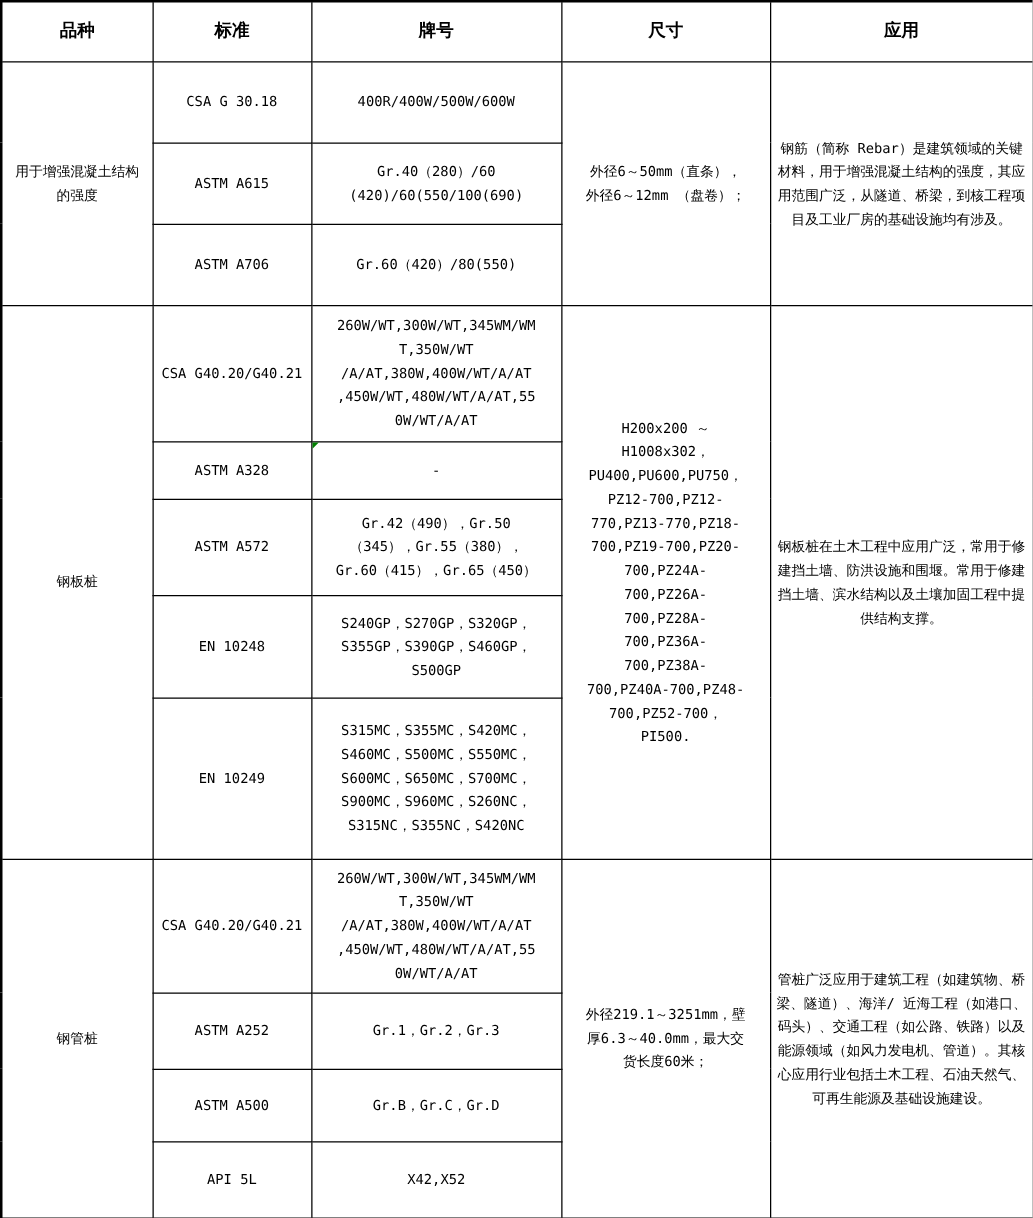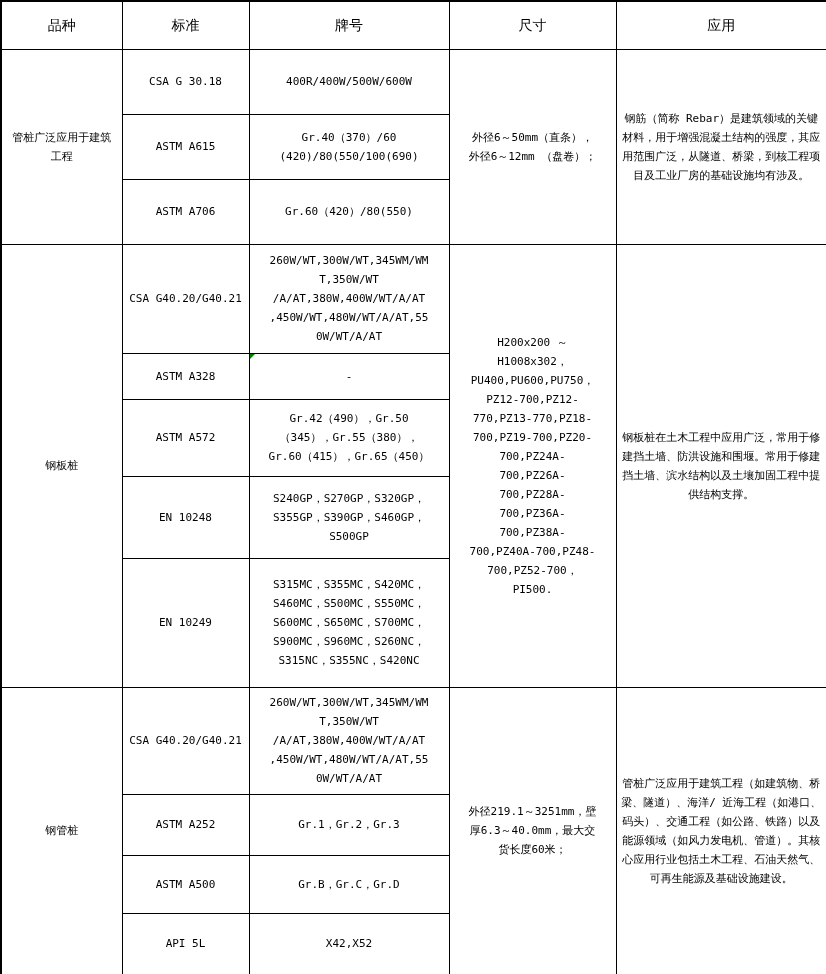--- a/index.html
+++ b/index.html
@@ -20,21 +20,21 @@
     border:1px solid #000;
     text-align:center;
     vertical-align:middle;
     font-size:11px;
     line-height:19px;
     font-weight:normal;
     padding:1px 2px;
     overflow-wrap:break-word;
     word-wrap:break-word;
   }
-  th{font-weight:normal;font-size:14px;}
+  th{font-weight:bold;font-size:14px;}
   td.product{padding:0 5px;}
   td.grade,td.size{padding:1px 19px;}
   td.app{padding:1px 3px;}
   tr.rh48{height:48px}
   tr.rh65{height:65px}
   tr.rh109{height:109px}
   tr.rh46{height:46px}
   tr.rh77{height:77px}
   tr.rh82{height:82px}
   tr.rh129{height:129px}
@@ -66,29 +66,29 @@
   <tbody>
       <tr class="rh48">
     <th>品种</th>
     <th>标准</th>
     <th>牌号</th>
     <th>尺寸</th>
     <th>应用</th>
   </tr>
 
   <tr class="rh65">
-    <td class="product" rowspan="3">管桩广泛应用于建筑工程</td>
+    <td class="product" rowspan="3">用于增强混凝土结构的强度</td>
     <td>CSA G 30.18</td>
     <td class="grade">400R/400W/500W/600W</td>
     <td class="size" rowspan="3">外径6～50mm（直条），外径6～12mm （盘卷）；</td>
     <td class="app" rowspan="3">钢筋（简称 Rebar）是建筑领域的关键材料，用于增强混凝土结构的强度，其应用范围广泛，从隧道、桥梁，到核工程项目及工业厂房的基础设施均有涉及。</td>
   </tr>
   <tr class="rh65">
     <td>ASTM A615</td>
-    <td class="grade">Gr.40（370）/60 (420)/80(550/100(690)</td>
+    <td class="grade">Gr.40（280）/60 (420)/60(550/100(690)</td>
   </tr>
   <tr class="rh65">
     <td>ASTM A706</td>
     <td class="grade">Gr.60（420）/80(550)</td>
   </tr>
 
   <tr class="rh109">
     <td class="product" rowspan="5">钢板桩</td>
     <td>CSA G40.20/G40.21</td>
     <td class="grade">260W/WT,300W/WT,345WM/WMT,350W/WT /A/AT,380W,400W/WT/A/AT ,450W/WT,480W/WT/A/AT,550W/WT/A/AT</td>

